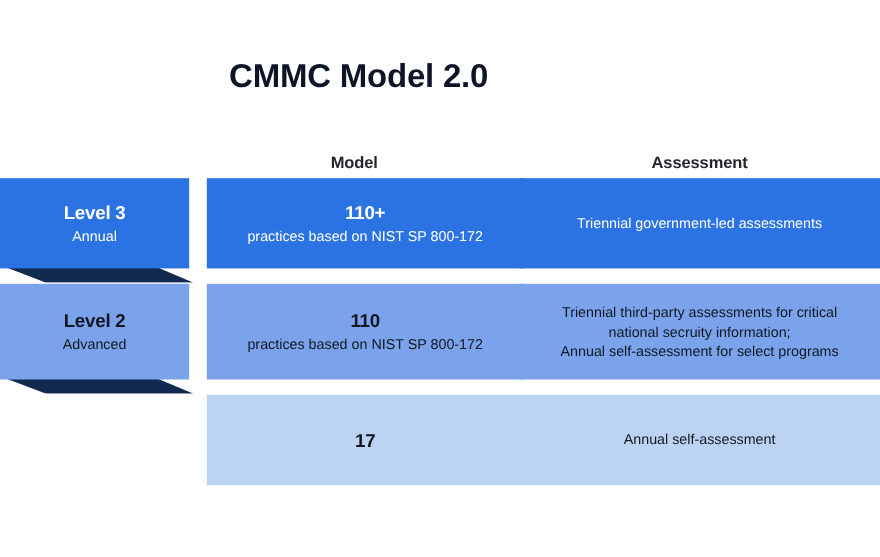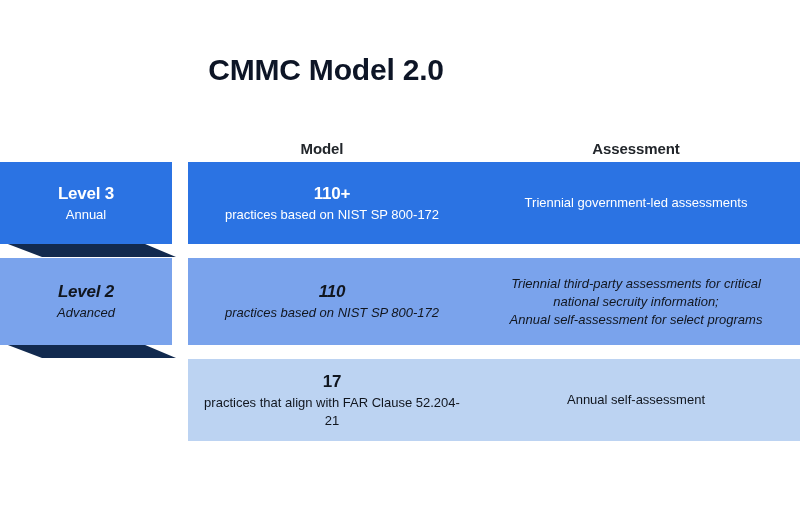--- a/index.html
+++ b/index.html
@@ -61,21 +61,21 @@
   .navy-accent.a1 { top: 241px; }
   .navy-accent.a2 { top: 342px; }
 
   
   .row {
     position: absolute;
     left: 0;
     width: 800px;
   }
   .row.level3 { top: 162px; height: 82px; }
-  .row.level2 { top: 258px; height: 87px; font-style: italic; }
+  .row.level2 { top: 258px; height: 87px; }
   .row.level1 { top: 359px; height: 82px; }
 
   .cell {
     position: absolute;
     top: 0;
     height: 100%;
     box-sizing: border-box;
     display: flex;
     flex-direction: column;
     align-items: center;
@@ -168,21 +168,20 @@
           <span class="line">Triennial third-party assessments for critical</span>
           <span class="line">national secruity information;</span>
           <span class="line">Annual self-assessment for select programs</span>
         </div>
     </div>
   </div>
 
   <div class="row level1">
     <div class="cell model-cell">
       <div class="practice-count">17</div>
-      <div class="practice-desc">practices that align with FAR Clause 52.204-21</div>
     </div>
     <div class="cell assessment-cell">
       <div class="assessment-text">
           <span class="line">Annual self-assessment</span>
         </div>
     </div>
   </div>
 
 </div>
 

